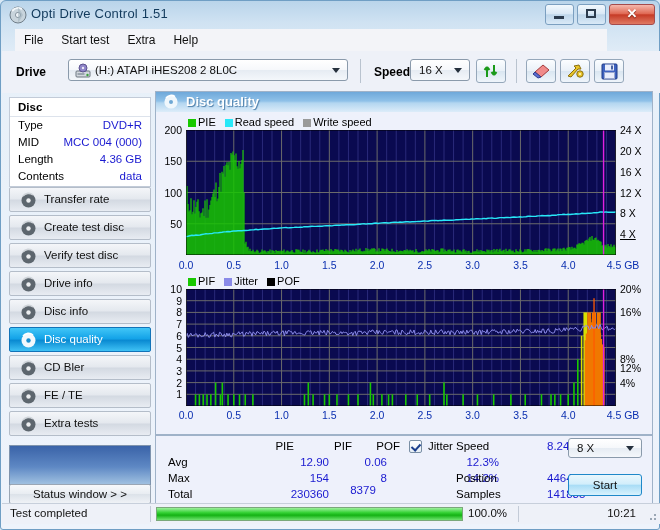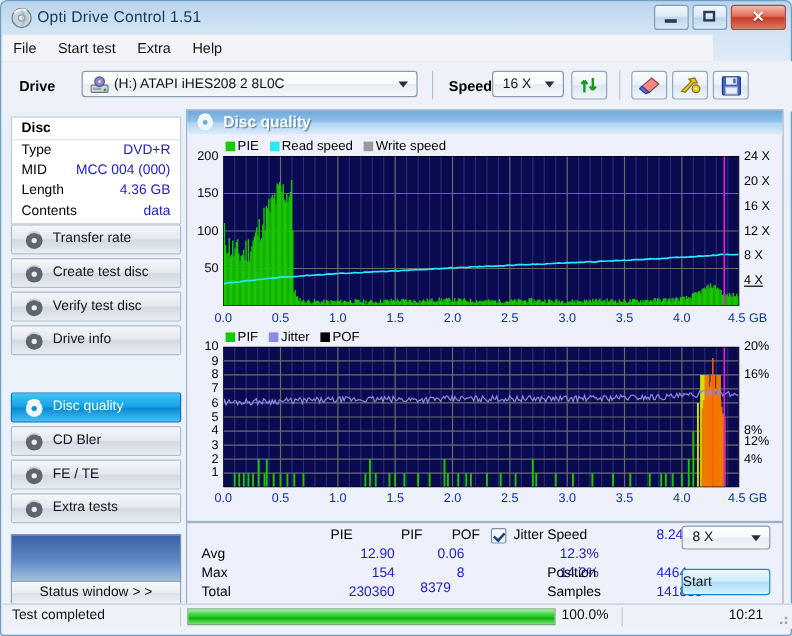--- a/index.html
+++ b/index.html
@@ -27,21 +27,21 @@
           background:linear-gradient(to bottom,#f2f8fd 0%,#dae9f6 45%,#bed6ea 52%,#d9e9f7 100%);
           position:relative;}
   .tb-btn.close{width:44px;border-color:#a54b4b;
     background:linear-gradient(to bottom,#f5b8ad 0%,#e06a55 45%,#c63b26 52%,#e07a63 100%);}
   .g-min{position:absolute;left:8px;top:11px;width:10px;height:3px;background:#2b3b4d;}
   .g-max{position:absolute;left:8px;top:4px;width:10px;height:9px;border:2px solid #2b3b4d;box-sizing:border-box;}
   .g-close{position:absolute;left:0;top:0;width:100%;height:100%;color:#fff;
       font-size:13px;font-weight:bold;line-height:17px;text-align:center;text-shadow:0 1px 1px #7a1d0d;}
 
   
-  .menubar{position:absolute;left:1px;top:28px;width:592px;height:22px;
+  .menubar{position:absolute;left:14px;top:28px;width:592px;height:22px;
     background:#f3f4f8;border-bottom:1px solid #dfe3ea;}
   .menubar .mi{float:left;padding:4px 9px 3px 9px;font-size:12px;color:#111;}
 
   
   .toolbar{position:absolute;left:1px;top:50px;width:658px;height:42px;background:#eef1f8;}
   .tlabel{position:absolute;font-weight:bold;font-size:12px;color:#000;}
   .combo{position:absolute;box-sizing:border-box;border:1px solid #8a9aab;border-radius:3px;
          background:linear-gradient(to bottom,#ffffff 0%,#f6f8fb 48%,#e6ecf3 52%,#f4f7fb 100%);}
   .combo .arrow{position:absolute;right:7px;top:50%;margin-top:-2px;width:0;height:0;
       border-left:4px solid transparent;border-right:4px solid transparent;border-top:5px solid #25303d;}
@@ -94,21 +94,21 @@
   .stats{position:absolute;left:154px;top:434px;width:498px;height:69px;
          background:#eef1fb;border:1px solid #9fb2c8;box-sizing:border-box;}
   .st{position:absolute;font-size:11.5px;color:#000;white-space:nowrap;}
   .stv{position:absolute;font-size:11.5px;color:#1a1ad0;white-space:nowrap;margin-left:35px;}
   .chk{position:absolute;width:13px;height:13px;box-sizing:border-box;border:1px solid #7a8fa5;border-radius:2px;
        background:linear-gradient(to bottom,#fdfefe,#e7eef5);}
   .chk:after{content:"";position:absolute;left:3px;top:1px;width:4px;height:7px;
        border:solid #1b3f8c;border-width:0 2px 2px 0;transform:rotate(42deg);}
   .startbtn{position:absolute;box-sizing:border-box;border:1px solid #1f88c9;border-radius:3px;
      background:linear-gradient(to bottom,#eaf7fd 0%,#d2eefb 45%,#a9ddf6 52%,#d9f2fd 100%);
-     text-align:left;font-size:11.5px;color:#111;}
+     text-align:center;font-size:11.5px;color:#111;}
 
   
   .sbar{position:absolute;left:1px;bottom:5px;width:658px;height:20px;background:#eef1f8;
         border-top:1px solid #c7cfdb;}
   .scell{position:absolute;top:2px;height:16px;font-size:11.5px;color:#111;line-height:15px;}
   .sdiv{position:absolute;top:2px;width:1px;height:16px;background:#c3cbd7;}
   .pbar{position:absolute;box-sizing:border-box;border:1px solid #7aa87a;background:#e9f3e9;}
   .pfill{position:absolute;left:0;top:0;height:100%;
      background:linear-gradient(to bottom,#9df09d 0%,#36d236 38%,#13b213 60%,#6ee46e 100%);}
   .grip{position:absolute;right:3px;bottom:3px;width:11px;height:11px;}
@@ -250,20 +250,28 @@
       </svg>
     <span class="nlabel">Verify test disc</span>
   </div>
   <div class="navbtn" style="top:270px;padding-left:48px;">
     <svg class="nicon" viewBox="0 0 17 17">
         <circle cx="8.5" cy="8.5" r="7" fill="#5d666e"></circle>
         <circle cx="8.5" cy="8.5" r="2.2" fill="#eceef0"></circle>
         <path d="M3 4 A7 7 0 0 1 13 3" stroke="#cfd4d9" stroke-width="1.6" fill="none"></path>
       </svg>
     <span class="nlabel">Drive info</span>
+  </div>
+  <div class="navbtn" style="top:298px;">
+    <svg class="nicon" viewBox="0 0 17 17">
+        <circle cx="8.5" cy="8.5" r="7" fill="#5d666e"></circle>
+        <circle cx="8.5" cy="8.5" r="2.2" fill="#eceef0"></circle>
+        <path d="M3 4 A7 7 0 0 1 13 3" stroke="#cfd4d9" stroke-width="1.6" fill="none"></path>
+      </svg>
+    <span class="nlabel">Disc info</span>
   </div>
   <div class="navbtn sel" style="top:326px;">
     <svg class="nicon" viewBox="0 0 17 17">
         <circle cx="8.5" cy="8.5" r="7" fill="#f2f8fc"></circle>
         <circle cx="8.5" cy="8.5" r="2.2" fill="#1a8fd0"></circle>
         <path d="M3 4 A7 7 0 0 1 13 3" stroke="#ffffff" stroke-width="1.6" fill="none"></path>
       </svg>
     <span class="nlabel">Disc quality</span>
   </div>
   <div class="navbtn" style="top:354px;">

